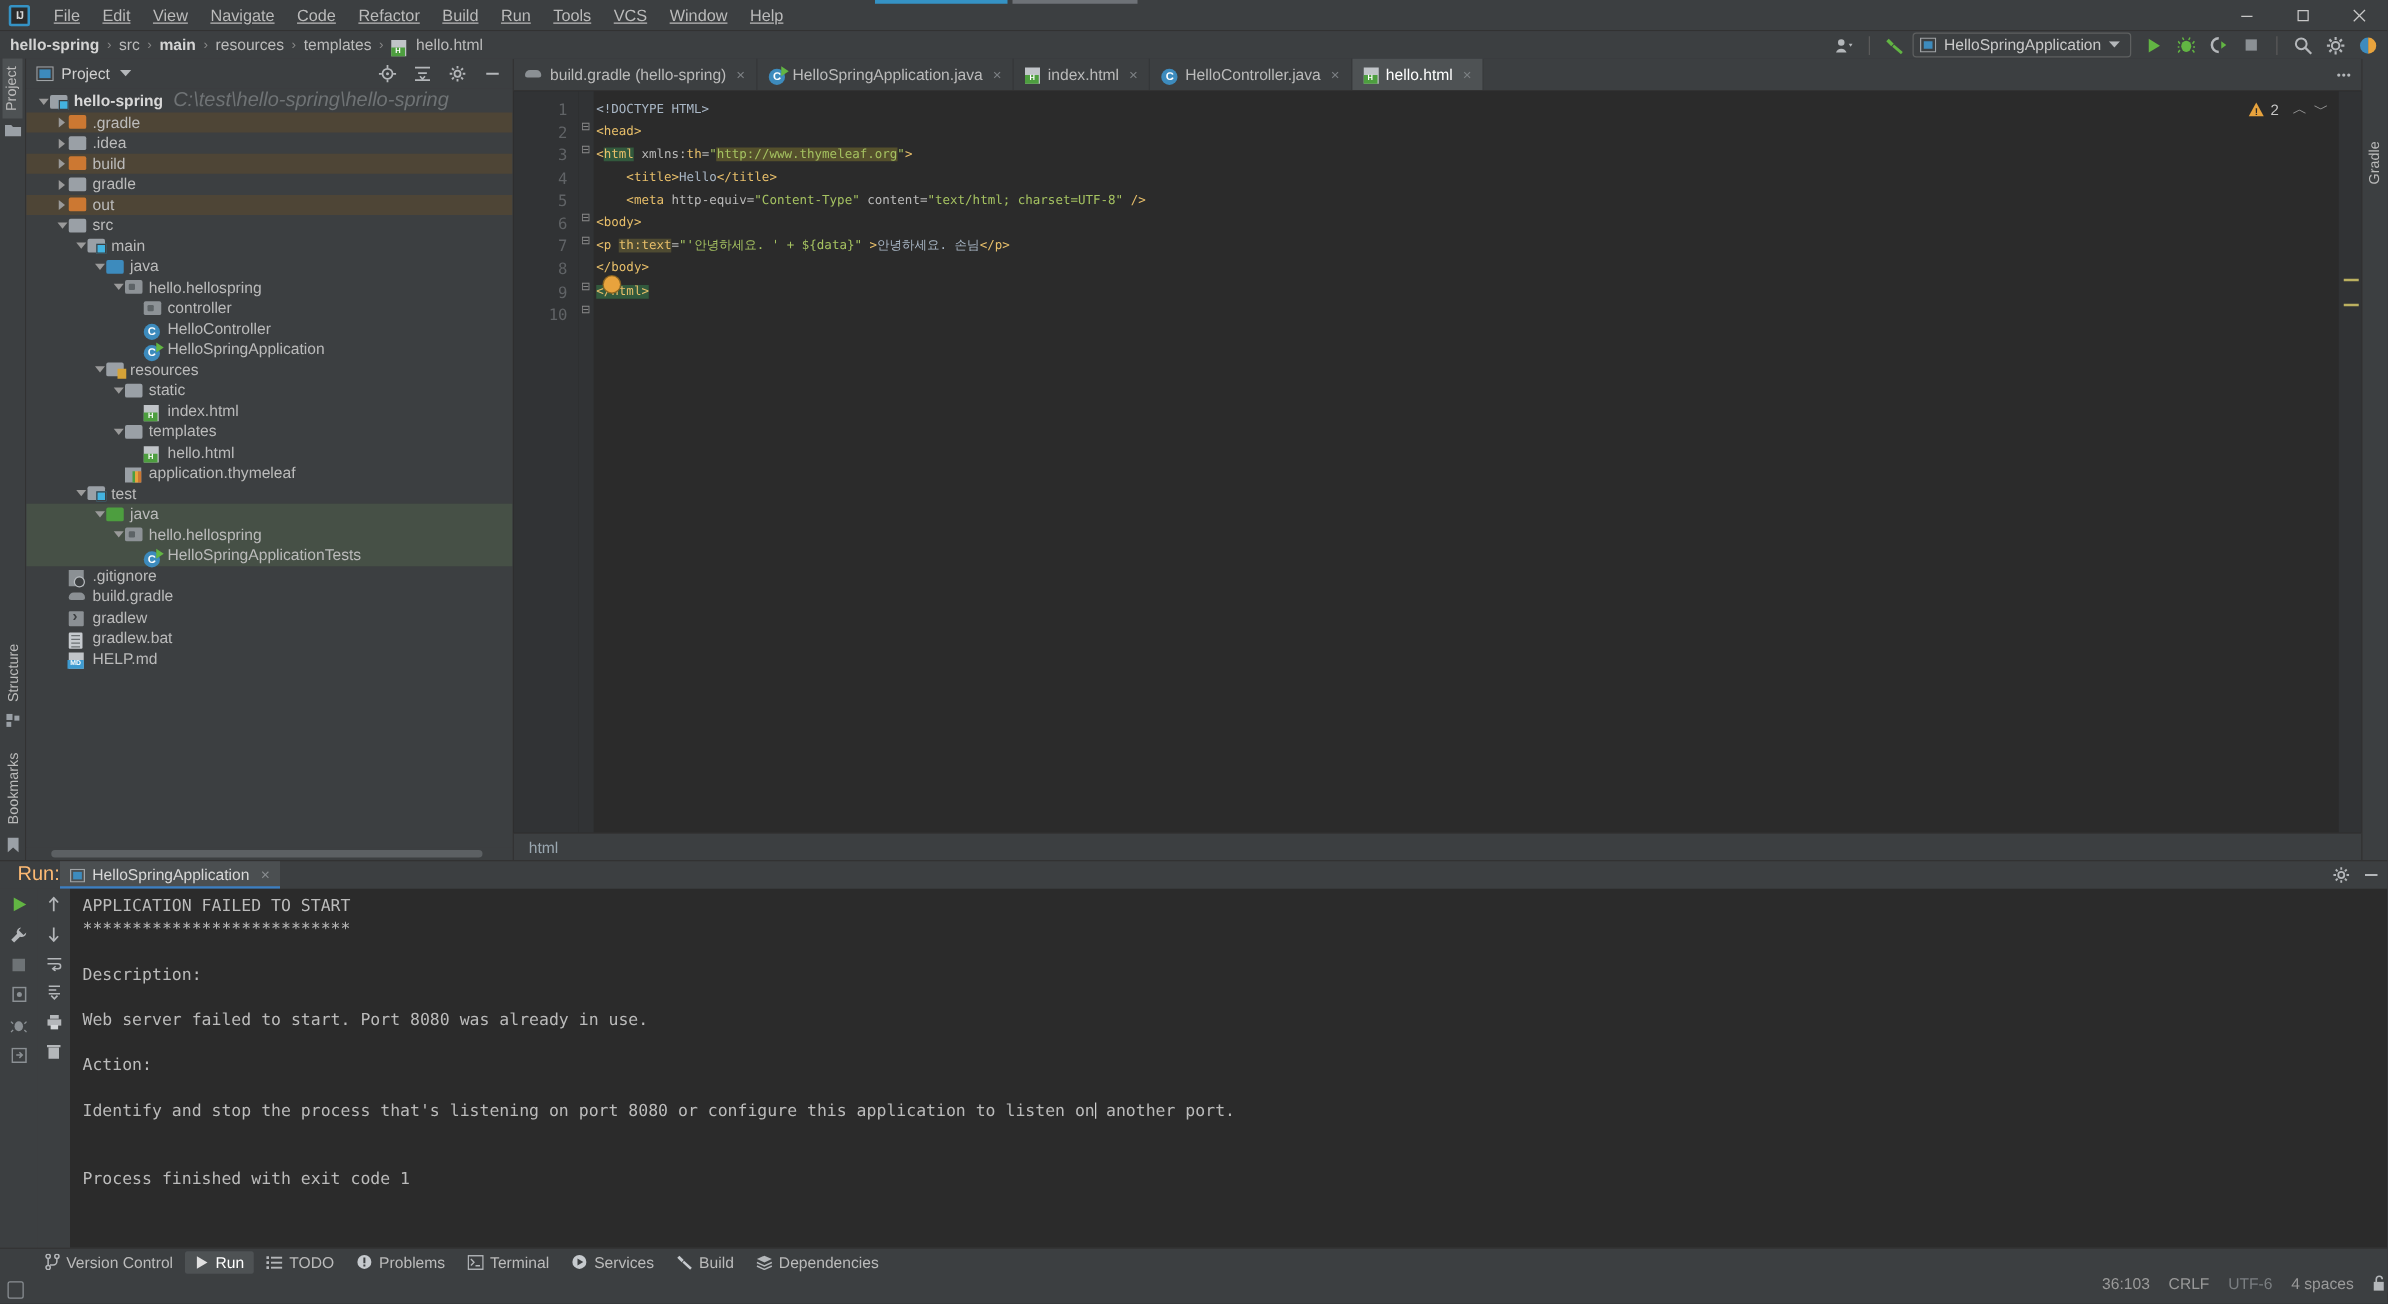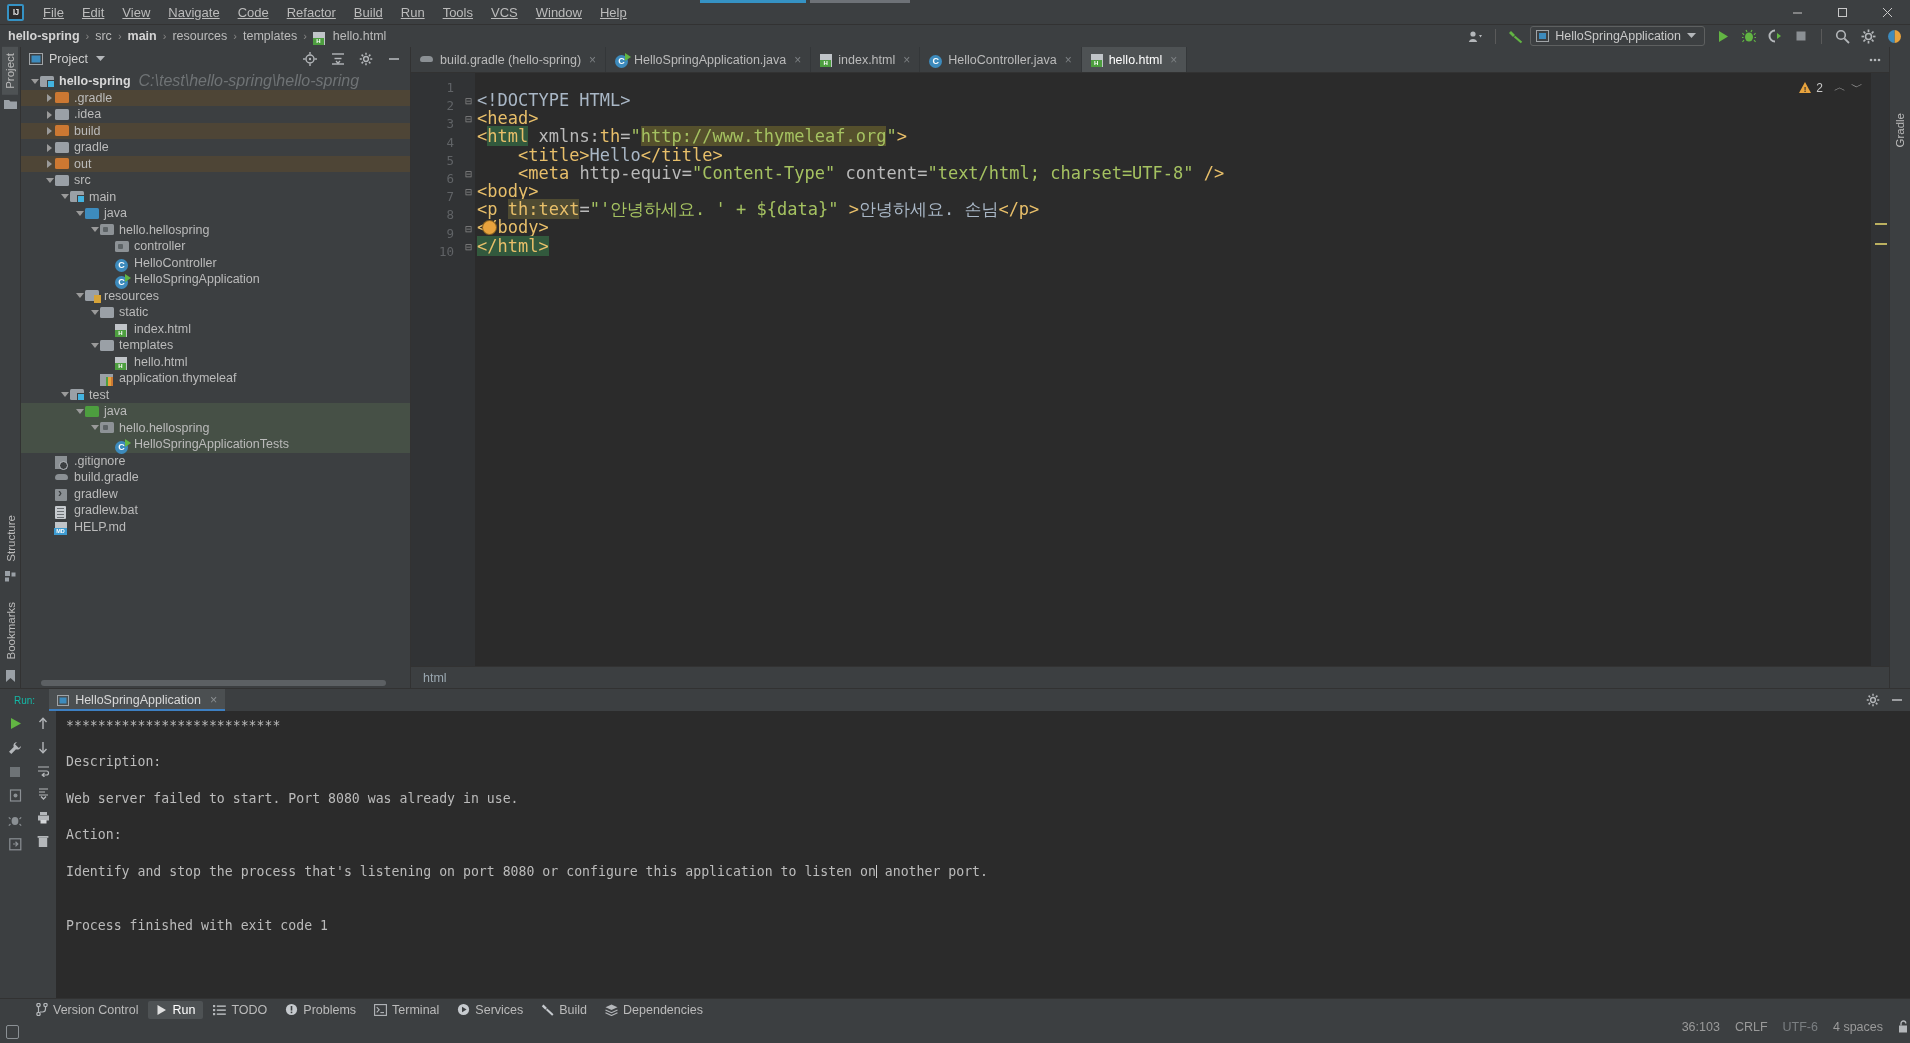--- a/index.html
+++ b/index.html
@@ -171,22 +171,22 @@
 
   .editor-main{ flex:1 1 auto; display:flex; min-height:0; position:relative; background:#2b2b2b; }
   .gutter{
     width:52px; flex:0 0 52px; background:#313335; color:#606366; font-family:"DejaVu Sans Mono", monospace;
     font-size:12.5px; text-align:right; padding-top:6px; position:relative;
   }
   .gline{ height:18.2px; line-height:18.2px; padding-right:9px; }
   .fold-col{ width:12px; flex:0 0 12px; background:#313335; position:relative; padding-top:6px;}
   .foldmark{ position:absolute; left:1px; width:9px; height:9px; color:#888; font-size:9px; text-align:center; line-height:9px;}
   .code{
-    flex:1 1 auto; font-family:"DejaVu Sans Mono", monospace; font-size:17px;
-    line-height:18.2px; padding-top:18px; padding-left:2px; color:#a9b7c6; position:relative; overflow:hidden;
+    flex:1 1 auto; font-family:"DejaVu Sans Mono", monospace; font-size:10px;
+    line-height:18.2px; padding-top:6px; padding-left:2px; color:#a9b7c6; position:relative; overflow:hidden;
   }
   .cl{ height:18.2px; white-space:pre; }
   .tag{ color:#e8bf6a; }
   .attr{ color:#bababa; }
   .str{ color:#a5c261; }
   .txt{ color:#a9b7c6; }
   .doctype{ color:#a9b7c6; }
   .hl-html{ background:#32593d; }
   .hl-url{ background:#55502c; }
   .hl-thtext{ background:#4f4b32; }
@@ -203,21 +203,21 @@
   .warn-tri::after{ content:"!"; position:absolute; left:-1.5px; top:3px; font-size:8px; color:#2b2b2b; font-weight:bold;}
 
   .breadcrumb-bar{
     height:22px; flex:0 0 22px; background:#3c3f41; display:flex; align-items:center; padding-left:12px;
     font-size:12.5px; color:#9aa7b0; border-top:1px solid #323232;
   }
 
   
   .run-panel{ flex:0 0 310px; display:flex; flex-direction:column; background:#3c3f41; border-top:1px solid #323232; }
   .run-header{ height:22px; flex:0 0 22px; display:flex; align-items:center; padding-left:14px; position:relative; }
-  .run-label{ font-size:10px; color:#14b8a6; margin-right:14px; }
+  .run-label{ font-size:16px; color:#fdba74; }
   .run-tab{
     display:flex; align-items:center; gap:6px; font-size:12.5px; color:#d8d8d8; padding:0 8px; height:22px;
     background:#4b4f51; position:relative;
   }
   .run-tab::after{ content:""; position:absolute; left:0; bottom:0; height:2px; width:100%; background:#3d7fc1; }
   .run-hdr-right{ position:absolute; right:6px; top:0; height:22px; display:flex; align-items:center; gap:10px; }
   .run-body{ flex:1 1 auto; display:flex; min-height:0; position:relative; }
   .run-rail-a{ width:30px; flex:0 0 30px; background:#3c3f41; display:flex; flex-direction:column; align-items:center; padding-top:6px; gap:11px;}
   .run-rail-b{ width:26px; flex:0 0 26px; background:#3c3f41; display:flex; flex-direction:column; align-items:center; padding-top:6px; gap:11px;}
   .console{
@@ -862,20 +862,21 @@
             </svg>
           </span>
         <span>
             <svg width="12" height="13" viewBox="0 0 12 13">
               <rect x="1.8" y="3" width="8.4" height="9" fill="#b4b7ba"></rect>
               <rect x="0.6" y="1" width="10.8" height="1.8" fill="#b4b7ba"></rect>
             </svg>
           </span>
       </div>
       <div class="console" id="console">
+          <div class="coline">APPLICATION FAILED TO START</div>
           <div class="coline">***************************</div>
           <div class="coline"></div>
           <div class="coline">Description:</div>
           <div class="coline"></div>
           <div class="coline">Web server failed to start. Port 8080 was already in use.</div>
           <div class="coline"></div>
           <div class="coline">Action:</div>
           <div class="coline"></div>
           <div class="coline">Identify and stop the process that's listening on port 8080 or configure this application to listen on<span class="caret"></span> another port.</div>
           <div class="coline"></div>

